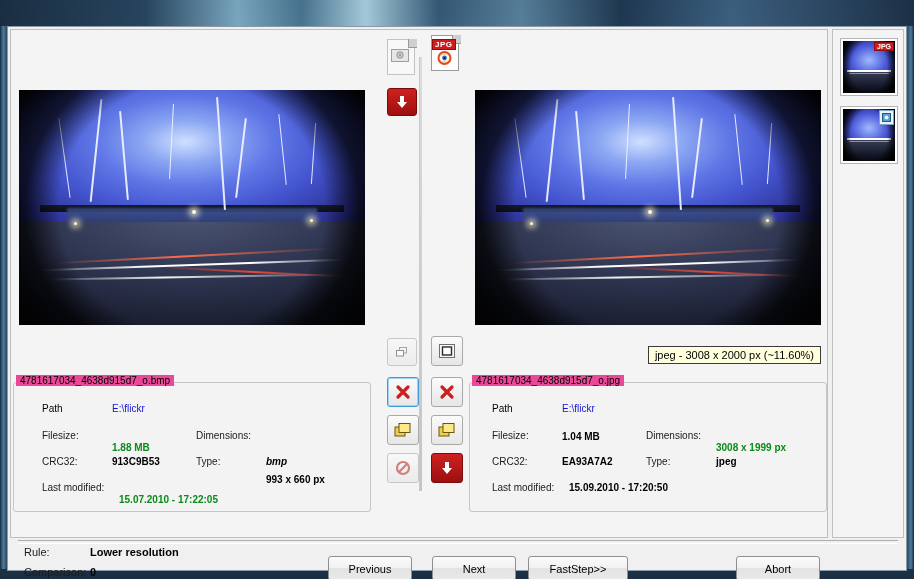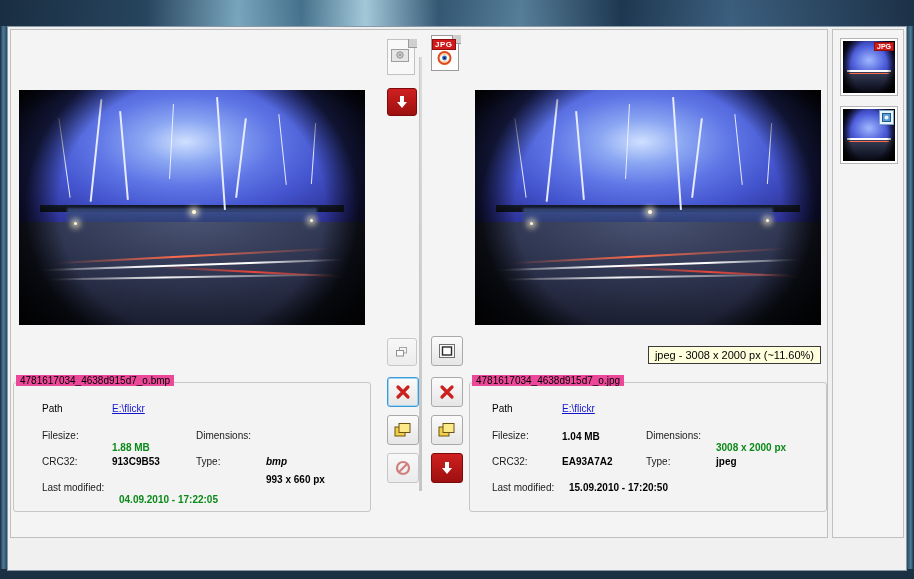--- a/index.html
+++ b/index.html
@@ -192,21 +192,21 @@
   #group-right{left:458px;}
   .group-title{
     position:absolute;left:2px;top:-8px;
     background:#ec4899;padding:0 4px;
     font-size:10px;color:#000;white-space:nowrap;
   }
   .row{position:absolute;font-size:10px;color:#000;text-align:right;}
   .lbl{color:#1a1a1a;}
   .val{font-weight:bold;color:#000;}
   .val.green{color:#0a8a18;margin-top:12px;}
-  .link{color:#1414cf;text-decoration:underline;}
+  .link{color:#1414cf;}
 
   
   #strip{
     position:absolute;left:824px;top:2px;width:72px;height:509px;
     background:#f4f4f4;border:1px solid #c0c0c0;box-sizing:border-box;
   }
   .thumb{
     position:absolute;left:7px;width:58px;height:58px;
     background:#fff;border:1px solid #b5b5b5;
     padding:2px;box-sizing:border-box;
@@ -414,32 +414,32 @@
         <div class="row val green" style="left:98px;top:47px;">1.88 MB</div>
         <div class="row lbl" style="left:182px;top:47px;">Dimensions:</div>
         <div class="row val" style="left:252px;top:47px;margin-top:44px;">993 x 660 px</div>
 
         <div class="row lbl" style="left:28px;top:73px;">CRC32:</div>
         <div class="row val" style="left:98px;top:73px;">913C9B53</div>
         <div class="row lbl" style="left:182px;top:73px;">Type:</div>
         <div class="row val" style="left:252px;top:73px;font-style:italic;">bmp</div>
 
         <div class="row lbl" style="left:28px;top:99px;">Last modified:</div>
-        <div class="row val green" style="left:105px;top:99px;">04.09.2010 - 17:22:05</div>
+        <div class="row val green" style="left:105px;top:99px;">15.07.2010 - 17:22:05</div>
       </div>
 
       <div class="groupbox" id="group-right">
         <div class="group-title">4781617034_4638d915d7_o.jpg</div>
         <div class="row" style="left:22px;top:20px;">Path</div>
         <div class="row link" style="left:92px;top:20px;">E:\flickr</div>
 
         <div class="row lbl" style="left:22px;top:47px;">Filesize:</div>
         <div class="row val" style="left:92px;top:48px;">1.04 MB</div>
         <div class="row lbl" style="left:176px;top:47px;">Dimensions:</div>
-        <div class="row val green" style="left:246px;top:47px;">3008 x 2000 px</div>
+        <div class="row val green" style="left:246px;top:47px;">3008 x 1999 px</div>
 
         <div class="row lbl" style="left:22px;top:73px;">CRC32:</div>
         <div class="row val" style="left:92px;top:73px;">EA93A7A2</div>
         <div class="row lbl" style="left:176px;top:73px;">Type:</div>
         <div class="row val" style="left:246px;top:73px;">jpeg</div>
 
         <div class="row lbl" style="left:22px;top:99px;">Last modified:</div>
         <div class="row val" style="left:99px;top:99px;">15.09.2010 - 17:20:50</div>
       </div>
     </div>
@@ -465,15 +465,28 @@
           <div class="tbadge bmp">
             <svg width="9" height="9" viewBox="0 0 9 9">
               <rect x="0.5" y="0.5" width="8" height="8" fill="#5b9bd5" stroke="#1d5c8f"></rect>
               <circle cx="4.5" cy="4.5" r="2" fill="#eaf4fc"></circle>
             </svg>
           </div>
         </div>
       </div>
     </div>
 
+    <div id="bottom">
+      <div id="bottom-sep"></div>
+
+      <div class="statrow lbl" style="left:14px;top:6px;">Rule:</div>
+      <div class="statrow val" style="left:80px;top:6px;font-weight:bold;">Lower resolution</div>
+      <div class="statrow lbl" style="left:14px;top:26px;">Comparison:</div>
+      <div class="statrow val" style="left:80px;top:26px;font-weight:bold;">0</div>
+
+      <div class="btn" style="left:318px;top:16px;width:82px;">Previous</div>
+      <div class="btn" style="left:422px;top:16px;width:82px;">Next</div>
+      <div class="btn" style="left:518px;top:16px;width:98px;">FastStep&gt;&gt;</div>
+      <div class="btn" style="left:726px;top:16px;width:82px;">Abort</div>
+    </div>
 
   </div>
 </div>
 
 </body></html>

